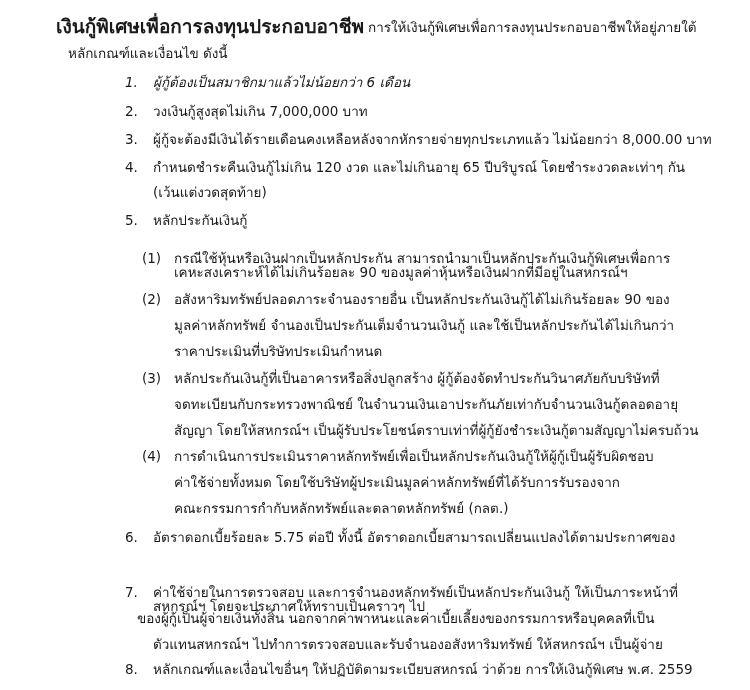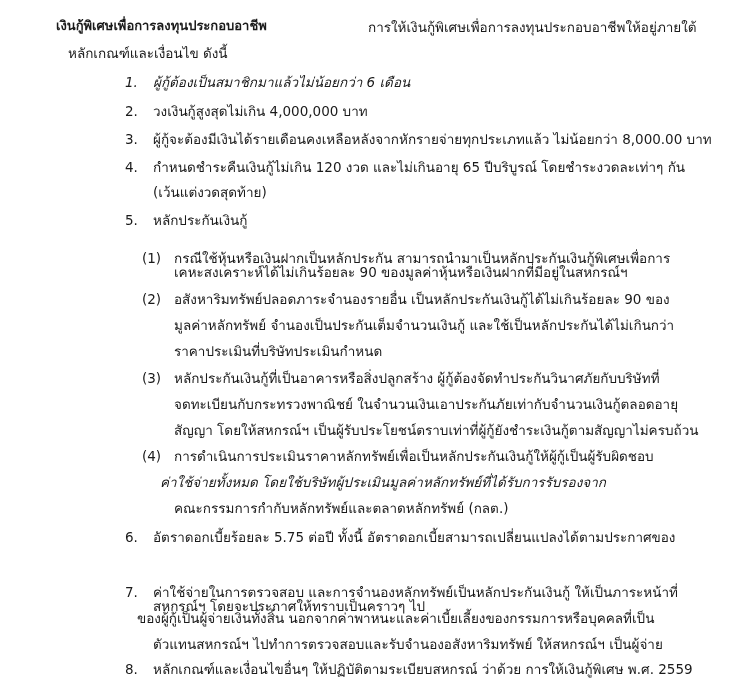--- a/index.html
+++ b/index.html
@@ -1,54 +1,54 @@
 <!DOCTYPE html>
 <html><head>
 <meta charset="utf-8">
 <style>
   html, body { margin:0; padding:0; background:#ffffff; }
   body { width:750px; height:690px; overflow:hidden; position:relative;
          font-family: "DejaVu Sans", "Liberation Sans", sans-serif; color:#1a1a1a; }
   .line { position:absolute; font-size:13.5px; white-space:nowrap; line-height:20px; }
-  .bold { font-weight:bold; font-size:13px; }
+  .bold { font-weight:bold; font-size:19px; }
   .num { display:inline-block; width:28px; }
   .sub { display:inline-block; width:32px; }
 </style>
 </head>
 <body>
 
 <div>
   <div class="line bold" style="left:56px;top:16px;">เงินกู้พิเศษเพื่อการลงทุนประกอบอาชีพ</div>
   <div class="line" style="left:368px;top:17px;">การให้เงินกู้พิเศษเพื่อการลงทุนประกอบอาชีพให้อยู่ภายใต้</div>
   <div class="line" style="left:68px;top:43px;">หลักเกณฑ์และเงื่อนไข ดังนี้</div>
 
   <div class="line" style="left:125px;top:72px;font-style:italic;"><span class="num">1.</span><span>ผู้กู้ต้องเป็นสมาชิกมาแล้วไม่น้อยกว่า 6 เดือน</span></div>
 
-  <div class="line" style="left:125px;top:101px;"><span class="num">2.</span><span>วงเงินกู้สูงสุดไม่เกิน 4,000,000 บาท</span></div>
+  <div class="line" style="left:125px;top:101px;"><span class="num">2.</span><span>วงเงินกู้สูงสุดไม่เกิน 7,000,000 บาท</span></div>
 
   <div class="line" style="left:125px;top:129px;"><span class="num">3.</span><span>ผู้กู้จะต้องมีเงินได้รายเดือนคงเหลือหลังจากหักรายจ่ายทุกประเภทแล้ว ไม่น้อยกว่า 8,000.00 บาท</span></div>
 
   <div class="line" style="left:125px;top:157px;"><span class="num">4.</span><span>กำหนดชำระคืนเงินกู้ไม่เกิน 120 งวด และไม่เกินอายุ 65 ปีบริบูรณ์  โดยชำระงวดละเท่าๆ กัน</span></div>
   <div class="line" style="left:153px;top:182px;">(เว้นแต่งวดสุดท้าย)</div>
 
   <div class="line" style="left:125px;top:210px;"><span class="num">5.</span><span>หลักประกันเงินกู้</span></div>
 
   <div class="line" style="left:142px;top:236px;margin-top:12px;"><span class="sub">(1)</span><span>กรณีใช้หุ้นหรือเงินฝากเป็นหลักประกัน สามารถนำมาเป็นหลักประกันเงินกู้พิเศษเพื่อการ</span></div>
   <div class="line" style="left:174px;top:262px;">เคหะสงเคราะห์ได้ไม่เกินร้อยละ 90 ของมูลค่าหุ้นหรือเงินฝากที่มีอยู่ในสหกรณ์ฯ</div>
 
   <div class="line" style="left:142px;top:289px;"><span class="sub">(2)</span><span>อสังหาริมทรัพย์ปลอดภาระจำนองรายอื่น เป็นหลักประกันเงินกู้ได้ไม่เกินร้อยละ 90 ของ</span></div>
   <div class="line" style="left:174px;top:315px;">มูลค่าหลักทรัพย์ จำนองเป็นประกันเต็มจำนวนเงินกู้ และใช้เป็นหลักประกันได้ไม่เกินกว่า</div>
   <div class="line" style="left:174px;top:341px;">ราคาประเมินที่บริษัทประเมินกำหนด</div>
 
   <div class="line" style="left:142px;top:368px;"><span class="sub">(3)</span><span>หลักประกันเงินกู้ที่เป็นอาคารหรือสิ่งปลูกสร้าง ผู้กู้ต้องจัดทำประกันวินาศภัยกับบริษัทที่</span></div>
   <div class="line" style="left:174px;top:394px;">จดทะเบียนกับกระทรวงพาณิชย์ ในจำนวนเงินเอาประกันภัยเท่ากับจำนวนเงินกู้ตลอดอายุ</div>
   <div class="line" style="left:174px;top:420px;">สัญญา โดยให้สหกรณ์ฯ เป็นผู้รับประโยชน์ตราบเท่าที่ผู้กู้ยังชำระเงินกู้ตามสัญญาไม่ครบถ้วน</div>
 
   <div class="line" style="left:142px;top:446px;"><span class="sub">(4)</span><span>การดำเนินการประเมินราคาหลักทรัพย์เพื่อเป็นหลักประกันเงินกู้ให้ผู้กู้เป็นผู้รับผิดชอบ</span></div>
-  <div class="line" style="left:160px;top:472px;font-style:italic;">ค่าใช้จ่ายทั้งหมด โดยใช้บริษัทผู้ประเมินมูลค่าหลักทรัพย์ที่ได้รับการรับรองจาก</div>
+  <div class="line" style="left:174px;top:472px;">ค่าใช้จ่ายทั้งหมด โดยใช้บริษัทผู้ประเมินมูลค่าหลักทรัพย์ที่ได้รับการรับรองจาก</div>
   <div class="line" style="left:174px;top:498px;">คณะกรรมการกำกับหลักทรัพย์และตลาดหลักทรัพย์ (กลต.)</div>
 
   <div class="line" style="left:125px;top:527px;"><span class="num">6.</span><span>อัตราดอกเบี้ยร้อยละ 5.75 ต่อปี ทั้งนี้ อัตราดอกเบี้ยสามารถเปลี่ยนแปลงได้ตามประกาศของ</span></div>
   <div class="line" style="left:153px;top:553px;margin-top:43px;">สหกรณ์ฯ โดยจะประกาศให้ทราบเป็นคราวๆ ไป</div>
 
   <div class="line" style="left:125px;top:582px;"><span class="num">7.</span><span>ค่าใช้จ่ายในการตรวจสอบ และการจำนองหลักทรัพย์เป็นหลักประกันเงินกู้ ให้เป็นภาระหน้าที่</span></div>
   <div class="line" style="left:137px;top:608px;">ของผู้กู้เป็นผู้จ่ายเงินทั้งสิ้น นอกจากค่าพาหนะและค่าเบี้ยเลี้ยงของกรรมการหรือบุคคลที่เป็น</div>
   <div class="line" style="left:153px;top:634px;">ตัวแทนสหกรณ์ฯ ไปทำการตรวจสอบและรับจำนองอสังหาริมทรัพย์ ให้สหกรณ์ฯ เป็นผู้จ่าย</div>
 
   <div class="line" style="left:125px;top:659px;"><span class="num">8.</span><span>หลักเกณฑ์และเงื่อนไขอื่นๆ ให้ปฏิบัติตามระเบียบสหกรณ์ ว่าด้วย การให้เงินกู้พิเศษ พ.ศ. 2559</span></div>

